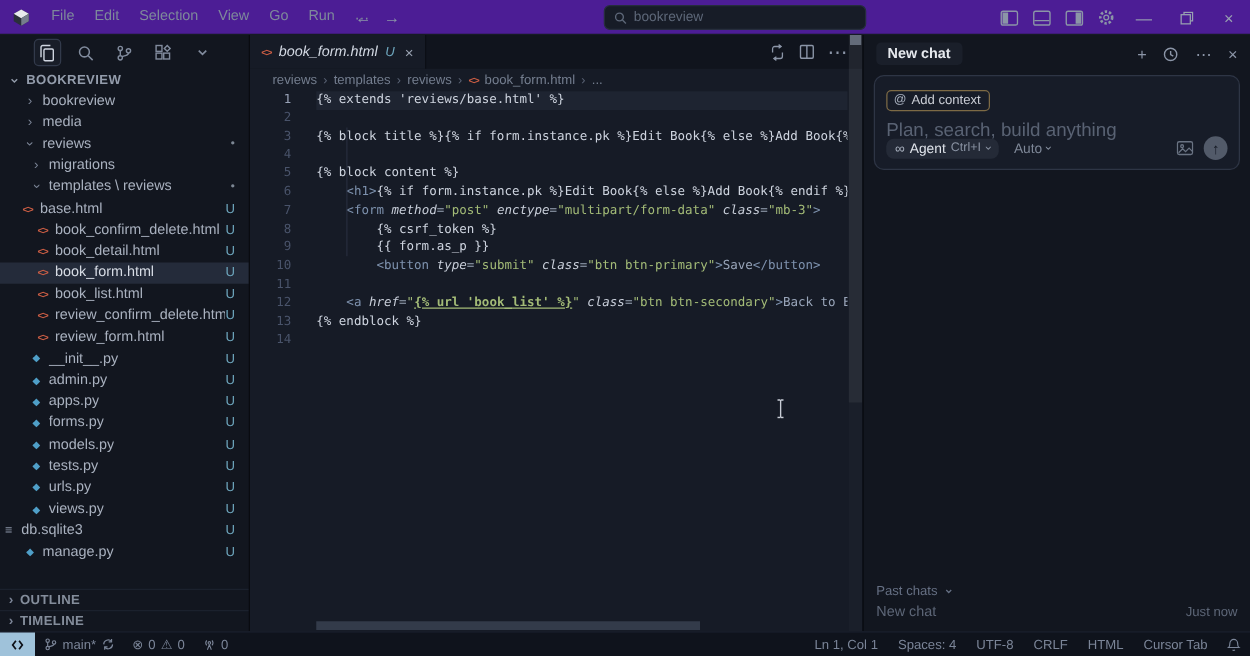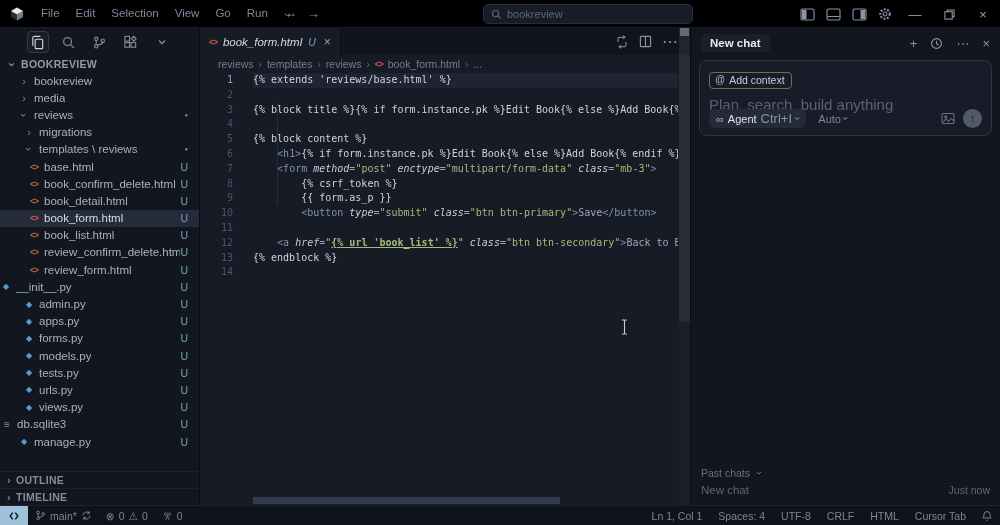--- a/index.html
+++ b/index.html
@@ -6,21 +6,21 @@
   html,body { margin:0; padding:0; }
   body {
     width:1000px; height:525px; overflow:hidden;
     background:#0d1017; color:#c3cad6;
     font-family:"Liberation Sans", sans-serif;
   }
   #window { position:relative; width:1000px; height:525px; background:#0d1017; }
 
   
   .titlebar { position:absolute; top:0; left:0; right:0; height:28px;
-    background:#000000; border-bottom:1px solid #161b25;
+    background:#4c1d95; border-bottom:1px solid #161b25;
     display:flex; align-items:center; font-size:11.5px; color:#7e899b; }
   .logo { width:16px; height:16px; margin:0 8px 0 9px; flex:0 0 auto; }
   .menus { display:flex; }
   .menu-item { padding:0 8px; cursor:default; }
   .nav-arrows { position:absolute; left:284px; display:flex; gap:10px; font-size:13px; color:#8b95a7; }
   .searchbox { position:absolute; left:483px; top:4px; width:210px; height:20px;
     background:#171c27; border:1px solid #262d3c; border-radius:5px;
     display:flex; align-items:center; padding:0 7px; color:#5d6778; font-size:11px; gap:5px; }
   .tb-right { position:absolute; right:0; top:0; height:28px; display:flex; align-items:center; }
   .tb-ico { width:26px; height:28px; display:flex; align-items:center; justify-content:center; color:#8b95a7; }
@@ -96,21 +96,21 @@
   .chat-input { position:absolute; top:32px; left:8px; right:8px; height:76px;
     background:#171c28; border:1px solid #2e3545; border-radius:8px; padding:8px 9px; }
   .ctx-chip { display:inline-flex; align-items:center; gap:4px; border:1px solid #7d6a45; border-radius:4px;
     padding:1px 6px 2px 5px; font-size:10.5px; color:#c9ccd4; }
   .ctx-at { color:#aab2c0; font-size:10px; }
   .chat-ph { margin-top:7px; font-size:15px; color:#596273; }
   .chat-controls { position:absolute; left:9px; right:9px; bottom:7px; display:flex; align-items:center; }
   .agent-pill { display:inline-flex; align-items:center; gap:4px; background:#242a37; border-radius:6px;
     padding:2px 7px; font-size:11px; color:#dfe3ea; }
   .agent-inf { color:#aab2c0; }
-  .agent-kbd { color:#8a93a3; font-size:13px; }
+  .agent-kbd { color:#8a93a3; font-size:10px; }
   .pill-chev, .auto-chev { color:#8a93a3; font-size:10px; display:inline-block; transform:rotate(90deg); }
   .auto-sel { margin-left:12px; font-size:11px; color:#7e8797; display:inline-flex; gap:3px; align-items:center; }
   .input-right { margin-left:auto; display:flex; align-items:center; gap:8px; }
   .send-btn { width:19px; height:19px; border-radius:50%; background:#525a69; display:flex; align-items:center; justify-content:center;
     color:#161b26; font-size:12px; font-weight:bold; }
   .past-chats { position:absolute; bottom:6px; left:10px; right:10px; }
   .pc-header { font-size:10.5px; color:#667084; display:flex; align-items:center; gap:5px; height:17px; }
   .pc-row { display:flex; align-items:center; height:18px; font-size:11.5px; color:#5d6677; }
   .pc-time { margin-left:auto; font-size:10.5px; }
 
@@ -250,56 +250,56 @@
           </div>
           <div class="trow" style="padding-left: 23px;">
             <span class="slot chev">›</span>
             <span class="tlabel">migrations</span>
           </div>
           <div class="trow" style="padding-left: 23px;">
             <span class="slot chev open">›</span>
             <span class="tlabel">templates \ reviews</span>
             <span class="tright dot">●</span>
           </div>
+          <div class="trow" style="padding-left: 16px;">
+            <span class="slot fico ico-html"></span>
+            <span class="tlabel">base.html</span>
+            <span class="tright badge">U</span>
+          </div>
           <div class="trow" style="padding-left: 28px;">
             <span class="slot fico ico-html"></span>
-            <span class="tlabel">base.html</span>
+            <span class="tlabel">book_confirm_delete.html</span>
             <span class="tright badge">U</span>
           </div>
           <div class="trow" style="padding-left: 28px;">
             <span class="slot fico ico-html"></span>
-            <span class="tlabel">book_confirm_delete.html</span>
+            <span class="tlabel">book_detail.html</span>
+            <span class="tright badge">U</span>
+          </div>
+          <div class="trow sel" style="padding-left: 28px;">
+            <span class="slot fico ico-html"></span>
+            <span class="tlabel">book_form.html</span>
             <span class="tright badge">U</span>
           </div>
           <div class="trow" style="padding-left: 28px;">
             <span class="slot fico ico-html"></span>
-            <span class="tlabel">book_detail.html</span>
-            <span class="tright badge">U</span>
-          </div>
-          <div class="trow sel" style="padding-left: 28px;">
-            <span class="slot fico ico-html"></span>
-            <span class="tlabel">book_form.html</span>
+            <span class="tlabel">book_list.html</span>
             <span class="tright badge">U</span>
           </div>
           <div class="trow" style="padding-left: 28px;">
             <span class="slot fico ico-html"></span>
-            <span class="tlabel">book_list.html</span>
+            <span class="tlabel">review_confirm_delete.html</span>
             <span class="tright badge">U</span>
           </div>
           <div class="trow" style="padding-left: 28px;">
             <span class="slot fico ico-html"></span>
-            <span class="tlabel">review_confirm_delete.html</span>
-            <span class="tright badge">U</span>
-          </div>
-          <div class="trow" style="padding-left: 28px;">
-            <span class="slot fico ico-html"></span>
             <span class="tlabel">review_form.html</span>
             <span class="tright badge">U</span>
           </div>
-          <div class="trow" style=" justify-content: center;">
+          <div class="trow" style="padding-left: 23px; justify-content: center;">
             <span class="slot fico ico-py"></span>
             <span class="tlabel">__init__.py</span>
             <span class="tright badge">U</span>
           </div>
           <div class="trow" style="padding-left: 23px;">
             <span class="slot fico ico-py"></span>
             <span class="tlabel">admin.py</span>
             <span class="tright badge">U</span>
           </div>
           <div class="trow" style="padding-left: 23px;">

